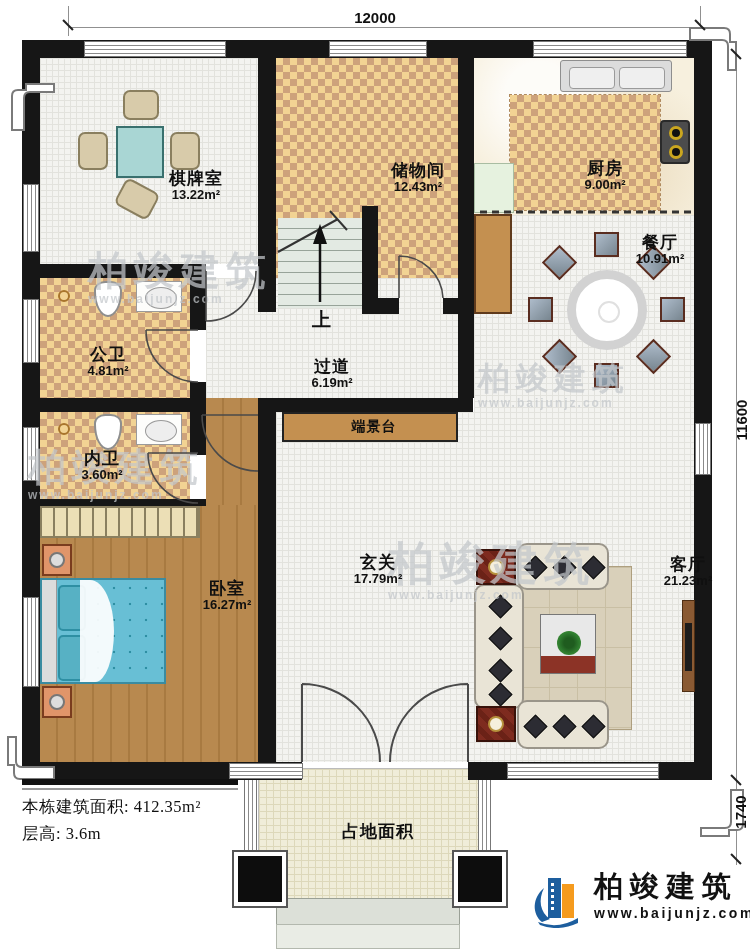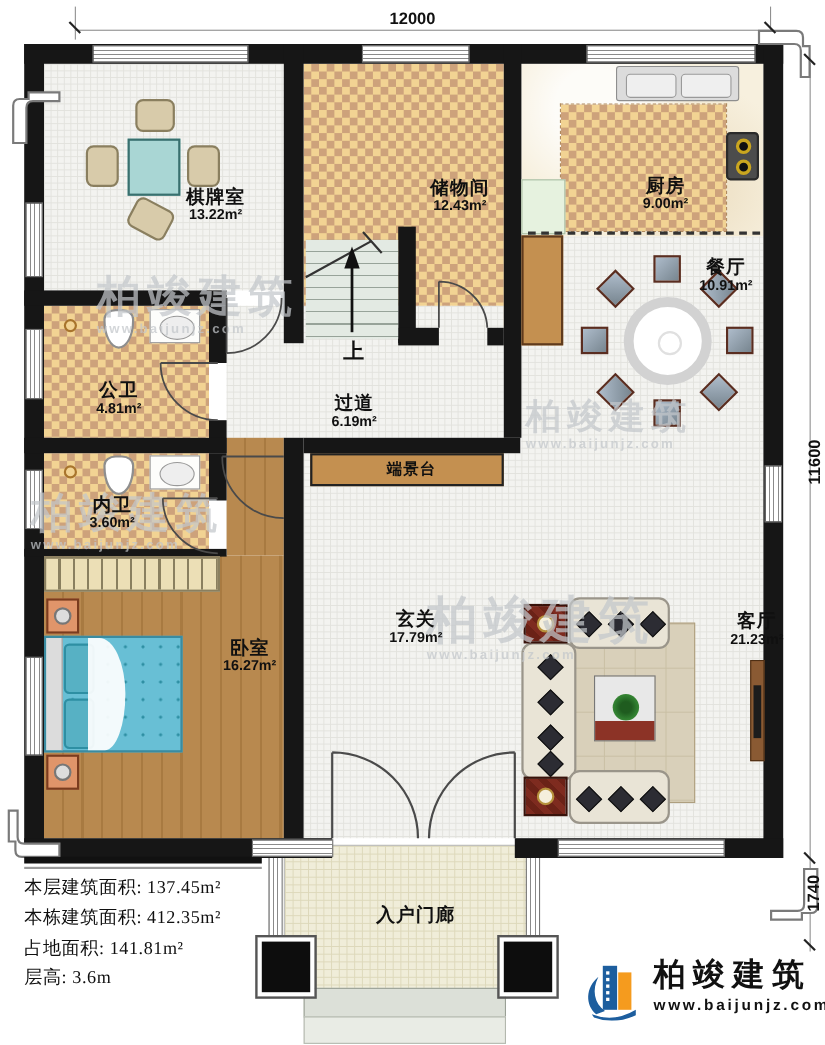--- a/index.html
+++ b/index.html
@@ -250,21 +250,21 @@
       <div class="ar">9.00m²</div>
     </div>
   <div class="rlabel" style="left:660px;top:250px">
       <div class="nm">餐厅</div>
       <div class="ar">10.91m²</div>
     </div>
   <div class="rlabel" style="left:108px;top:362px">
       <div class="nm">公卫</div>
       <div class="ar">4.81m²</div>
     </div>
-  <div class="rlabel" style="left:322px;top:374px">
+  <div class="rlabel" style="left:332px;top:374px">
       <div class="nm">过道</div>
       <div class="ar">6.19m²</div>
     </div>
   <div class="rlabel small" style="left:374px;top:427px">
       <div class="nm">端景台</div>
     </div>
   <div class="rlabel" style="left:102px;top:466px">
       <div class="nm">内卫</div>
       <div class="ar">3.60m²</div>
     </div>
@@ -274,32 +274,30 @@
     </div>
   <div class="rlabel" style="left:378px;top:570px">
       <div class="nm">玄关</div>
       <div class="ar">17.79m²</div>
     </div>
   <div class="rlabel" style="left:688px;top:572px">
       <div class="nm">客厅</div>
       <div class="ar">21.23m²</div>
     </div>
   <div class="rlabel" style="left:378px;top:832px">
-      <div class="nm">入户门廊</div>
+      <div class="nm">占地面积</div>
     </div>
   <div class="rlabel" style="left:322px;top:320px">
       <div class="nm" style="font-size:19px">上</div>
     </div>
 
   <div id="infoblock">
     <div class="bar"></div>
     <div class="thin"></div>
-    <div class="irow"><span>本层建筑面积:</span> <span>137.45m²</span></div>
     <div class="irow"><span>本栋建筑面积:</span> <span>412.35m²</span></div>
-    <div class="irow"><span>占地面积:</span> <span>141.81m²</span></div>
     <div class="irow"><span>层高:</span> <span>3.6m</span></div>
   </div>
 
   <div id="brand">
     <svg width="58" height="56" viewBox="0 0 58 56">
       <path d="M14,50 C4,42 4,26 16,16 C10,28 12,40 22,47 Z" fill="#1d5e9e"></path>
       <rect x="20" y="6" width="13" height="40" fill="#1d5e9e"></rect>
       <rect x="34" y="12" width="12" height="34" fill="#f59b1e"></rect>
       <g fill="#fff">
         <rect x="23" y="11" width="3" height="3"></rect>

